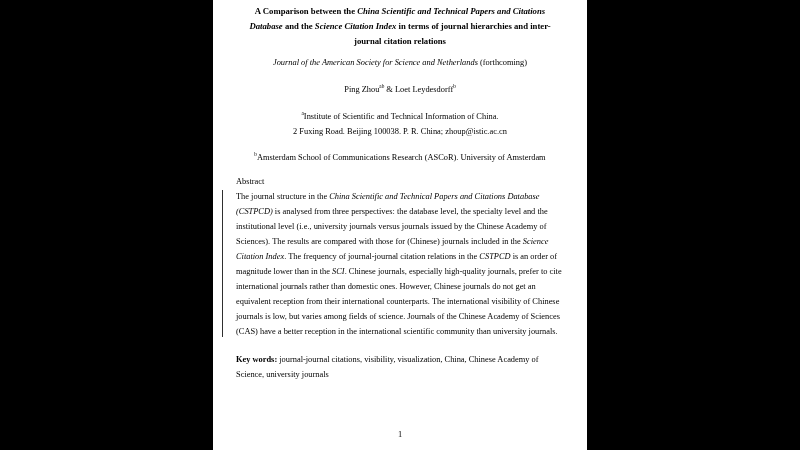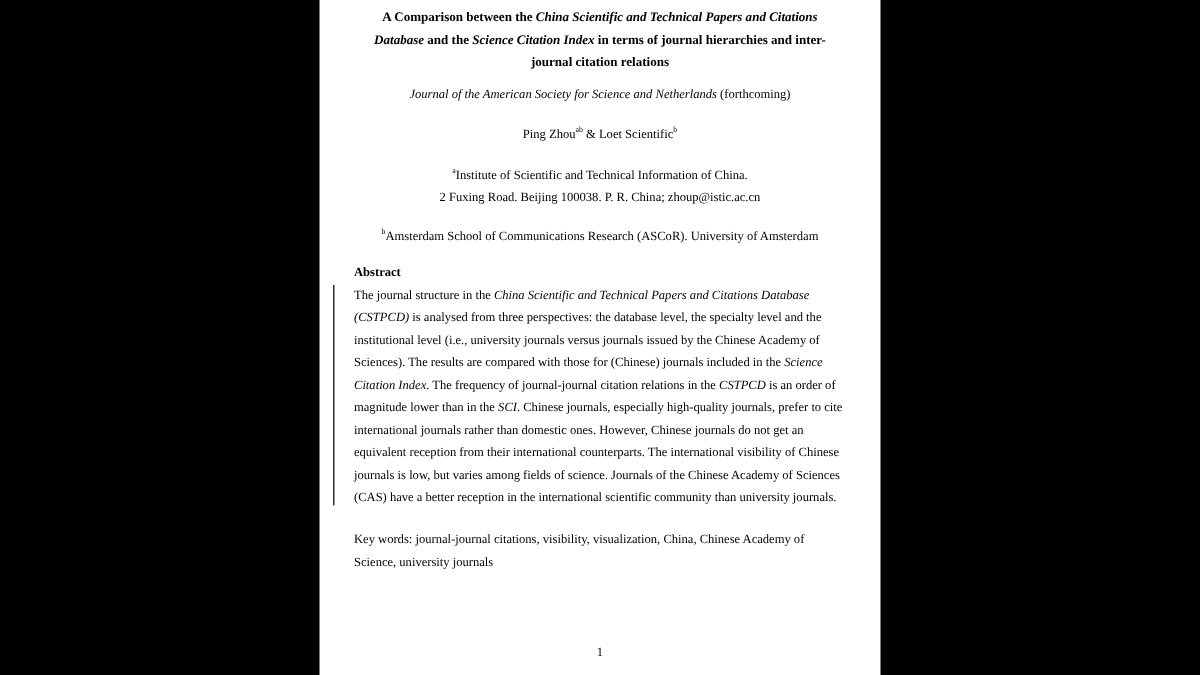--- a/index.html
+++ b/index.html
@@ -44,57 +44,57 @@
     line-height: 0;
     vertical-align: super;
   }
   .affil {
     margin: 12px 0 0;
     text-align: center;
   }
   .affil-b { margin-top: 11px; }
   .abstract-heading {
     margin: 9px 0 0;
-    font-weight: bold;
+    font-weight: normal;
     text-align: left;
   }
   .abstract-body {
     margin: 0;
     position: relative;
     text-align: left;
   }
   .abstract-body em { font-style: italic; }
   .change-bar {
     position: absolute;
     left: -14px; top: 1px; bottom: 2px;
     width: 1px;
     background: #2f2f2f;
   }
   .keywords {
     margin: 13px 0 0;
     text-align: left;
   }
-  .keywords strong { font-weight: normal; }
+  .keywords strong { font-weight: bold; }
   .page-number {
     position: absolute;
     bottom: 8px; left: 0; right: 0;
     text-align: center;
   }
 </style>
 </head>
 <body>
 
 <div class="stage">
   <div class="page">
 
     <h1 class="title"><span>A Comparison between the </span><em>China Scientific and Technical Papers and Citations Database</em><span> and the </span><em>Science Citation Index</em><span> in terms of journal hierarchies and inter-journal citation relations</span></h1>
 
     <p class="subtitle"><span class="journal-name">Journal of the American Society for Science and Netherlands</span><span> (forthcoming)</span></p>
 
-    <p class="authors"><span>Ping Zhou</span><sup>ab</sup><span> &amp; </span><span>Loet Scientific</span><sup>b</sup></p>
+    <p class="authors"><span>Ping Zhou</span><sup>ab</sup><span> &amp; </span><span>Loet Leydesdorff</span><sup>b</sup></p>
 
     <div class="affil affil-a">
       <div class="affil-line"><sup>a</sup><span>Institute of Scientific and Technical Information of China.</span></div>
       <div class="affil-line">2 Fuxing Road. Beijing 100038. P. R. China; zhoup@istic.ac.cn</div>
     </div>
 
     <div class="affil affil-b">
       <div class="affil-line"><sup>b</sup><span>Amsterdam School of Communications Research (ASCoR). University of Amsterdam</span></div>
     </div>
 

